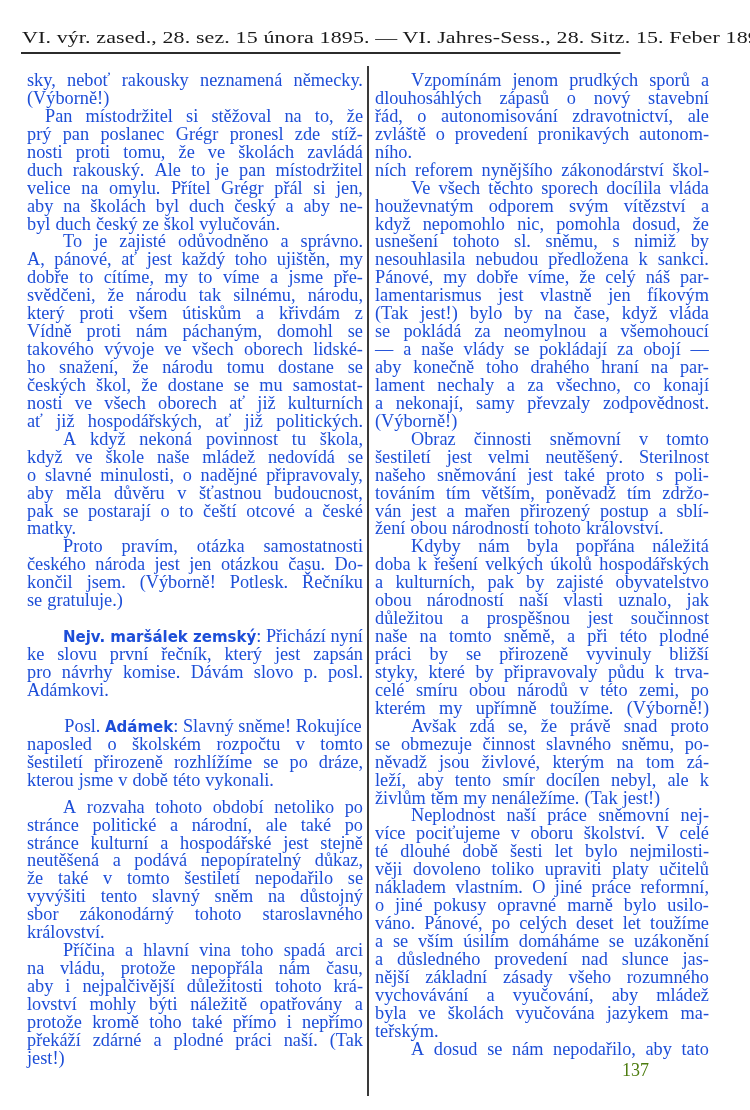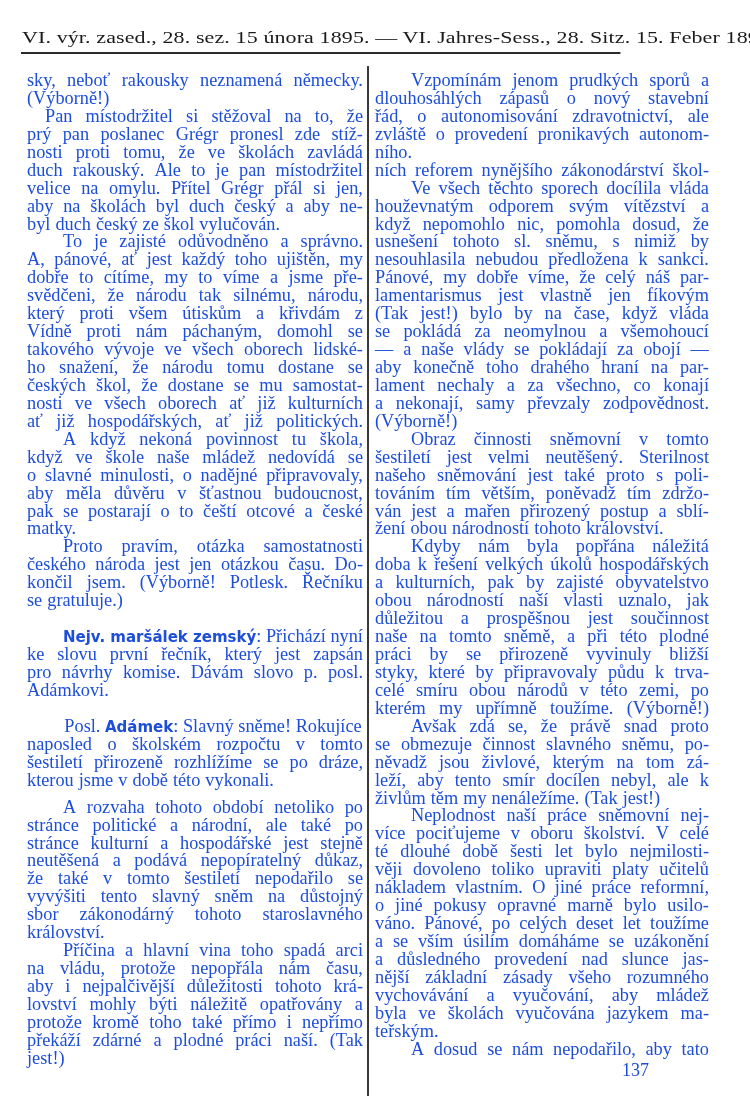--- a/index.html
+++ b/index.html
@@ -35,21 +35,21 @@
   .line.last span.w { margin-right: 5px; }
   .gap { height: 18px; }
   .gap-small { height: 9px; }
   .speaker { font-family: "DejaVu Sans", "Liberation Sans", sans-serif; font-weight: bold; font-size: 15px; }
   .col-divider {
     position: absolute; left: 367px; top: 66px; width: 1.5px; height: 1030px;
     background: #3a3a3a;
   }
   .page-number {
     position: absolute; left: 622px; top: 1060px;
-    font-family: "Liberation Serif", serif; font-size: 18px; color: #1d4ed8;
+    font-family: "Liberation Serif", serif; font-size: 18px; color: #4d7c0f;
   }
 </style>
 </head>
 <body>
 
 <div class="header">VI. výr. zased., 28. sez. 15 února 1895. — VI. Jahres-Sess., 28. Sitz. 15. Feber 1895. 995</div>
 <div class="header-rule"></div>
 
 <div class="col col-left">
     <div class="line">

